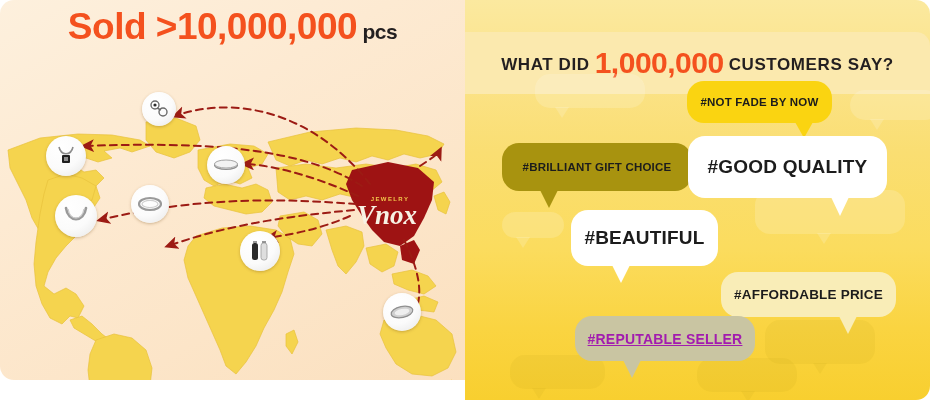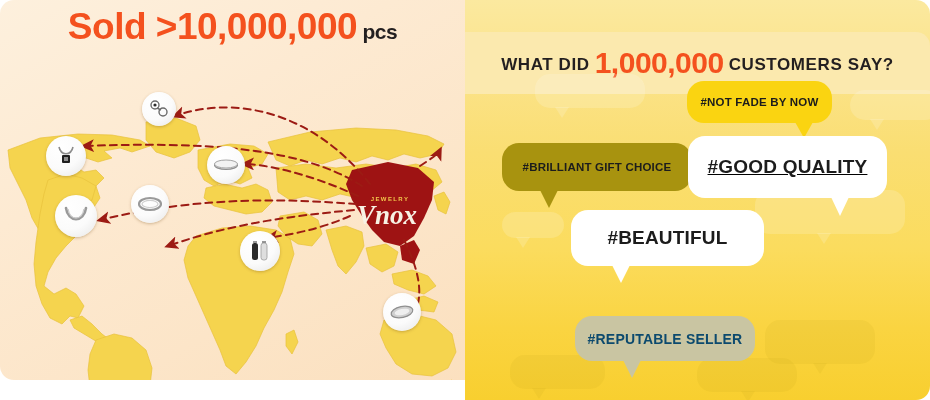--- a/index.html
+++ b/index.html
@@ -226,27 +226,31 @@
           <span class="gt" style="left: 44px; top: 33px;"></span>
         </div>
         <div class="bub" style="left: 222px; top: 19px; width: 145px; height: 42px; background: rgb(250, 212, 17); align-items: center;">
           <span class="lbl" style="font-size: 11.5px; color: rgb(28, 28, 28);">#NOT FADE BY NOW</span>
           <span class="tail" style="left: 108px; top: 41px; border-top: 16px solid rgb(250, 212, 17);"></span>
         </div>
         <div class="bub" style="left: 37px; top: 61px; width: 190px; height: 48px; background: rgb(168, 147, 15); margin-top: 20px;">
           <span class="lbl" style="font-size: 11.5px; color: rgb(28, 28, 28);">#BRILLIANT GIFT CHOICE</span>
           <span class="tail" style="left: 38px; top: 47px; border-top: 18px solid rgb(168, 147, 15);"></span>
         </div>
-        <div class="bub" style="left: 223px; top: 74px; width: 199px; height: 62px; background: rgb(255, 255, 255); text-decoration: underline;">
+        <div class="bub" style="left: 223px; top: 74px; width: 199px; height: 62px; background: rgb(255, 255, 255);">
           <span class="lbl" style="font-size: 19px; color: rgb(28, 28, 28);">#GOOD QUALITY</span>
           <span class="tail" style="left: 143px; top: 61px; border-top: 19px solid rgb(255, 255, 255);"></span>
         </div>
-        <div class="bub" style="left: 106px; top: 148px; width: 193px; height: 56px; background: rgb(255, 255, 255);">
+        <div class="bub" style="left: 106px; top: 148px; width: 147px; height: 56px; background: rgb(255, 255, 255);">
           <span class="lbl" style="font-size: 19px; color: rgb(28, 28, 28);">#BEAUTIFUL</span>
           <span class="tail" style="left: 41px; top: 55px; border-top: 18px solid rgb(255, 255, 255);"></span>
         </div>
+        <div class="bub" style="left: 256px; top: 210px; width: 175px; height: 45px; background: rgb(249, 237, 183);">
+          <span class="lbl" style="font-size: 13.5px; color: rgb(28, 28, 28);">#AFFORDABLE PRICE</span>
+          <span class="tail" style="left: 118px; top: 44px; border-top: 18px solid rgb(249, 237, 183);"></span>
+        </div>
         <div class="bub" style="left: 110px; top: 254px; width: 180px; height: 45px; background: rgb(201, 197, 162);">
-          <span class="lbl" style="font-size: 14px; color: #0c4a6e;">#REPUTABLE SELLER</span>
+          <span class="lbl" style="font-size: 14px; color: #a21caf; text-decoration: underline;">#REPUTABLE SELLER</span>
           <span class="tail" style="left: 48px; top: 44px; border-top: 18px solid rgb(201, 197, 162);"></span>
         </div>
       </div>
   </div>
 </div>
 
 </body></html>

